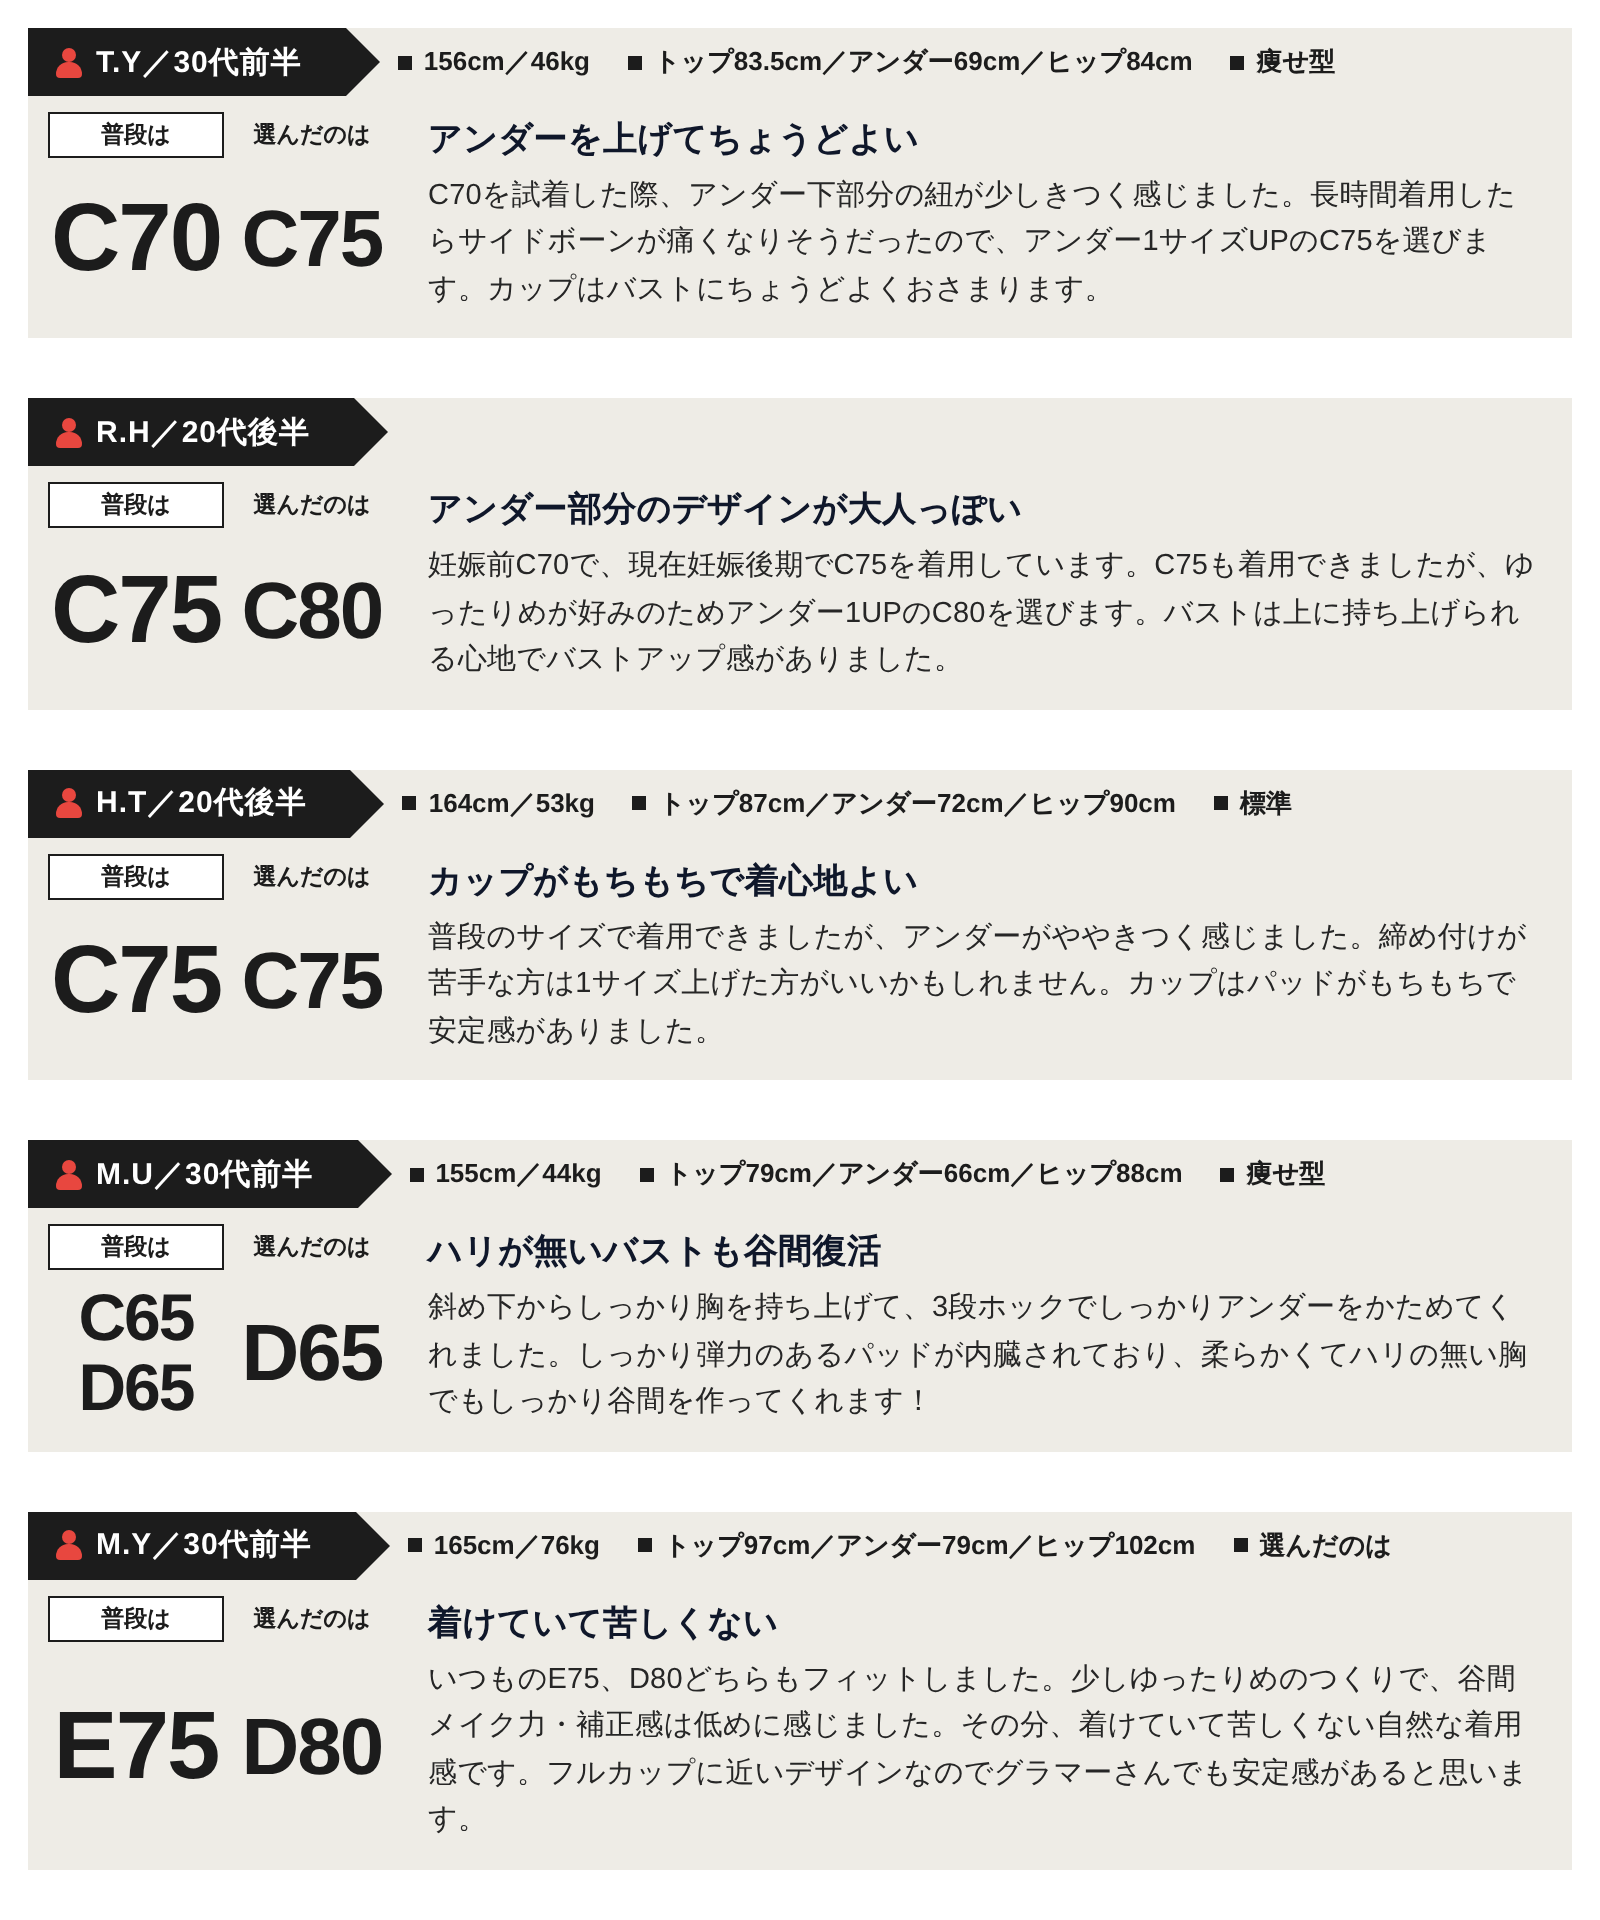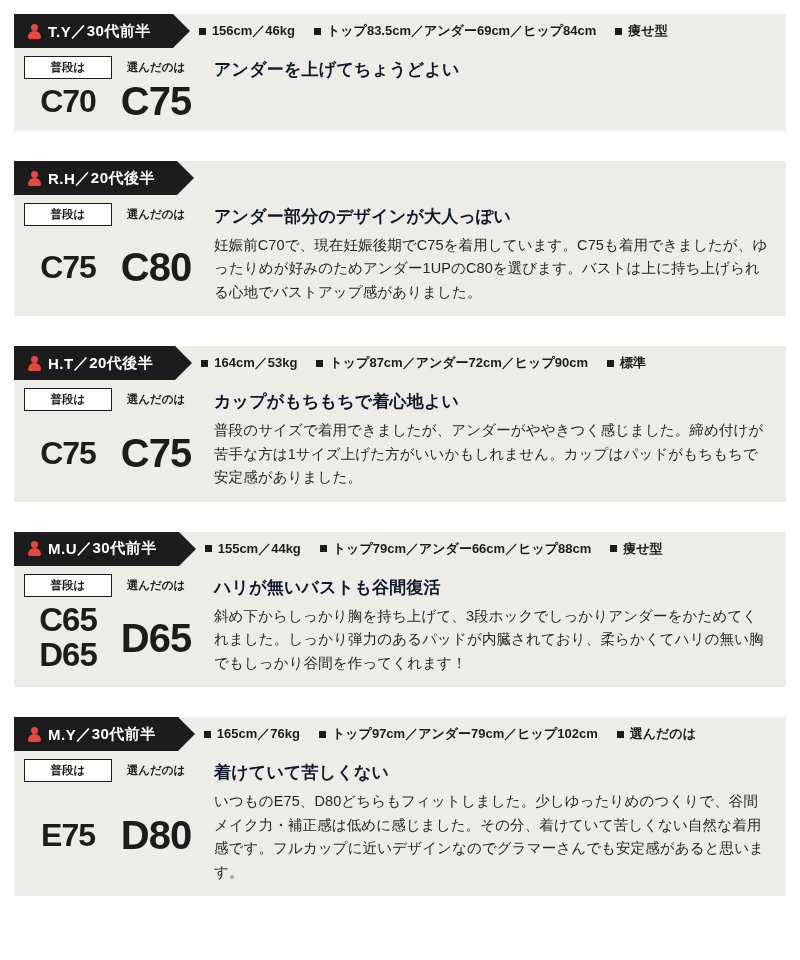--- a/index.html
+++ b/index.html
@@ -144,21 +144,21 @@
     margin-top: 2px;
   }
   .size-val {
     width: 88px;
     text-align: center;
     font-weight: bold;
     line-height: 1.0;
     letter-spacing: -1px;
   }
   .size-val.usual {
-    font-size: 32px;
+    font-size: 48px;
     color: #1c1c1c;
   }
   .size-val.chosen {
     font-size: 40px;
     color: #1c1c1c;
   }
   .size-val.two-line {
     font-size: 33px;
     line-height: 1.05;
   }
@@ -219,20 +219,21 @@
           <div class="size-label usual">普段は</div>
           <div class="size-label chosen">選んだのは</div>
         </div>
         <div class="size-values">
           <div class="size-val usual">C70</div>
           <div class="size-val chosen">C75</div>
         </div>
       </div>
       <div class="text-box">
         <h3 class="rev-title">アンダーを上げてちょうどよい</h3>
+        <p class="rev-text">C70を試着した際、アンダー下部分の紐が少しきつく感じました。長時間着用したらサイドボーンが痛くなりそうだったので、アンダー1サイズUPのC75を選びます。カップはバストにちょうどよくおさまります。</p>
       </div>
     </div>
   </div>
 
   <div class="review">
     <div class="rev-head">
       <div class="rev-head-left">
         <span class="person-icon">
             <span class="head"></span>
             <span class="body"></span>

